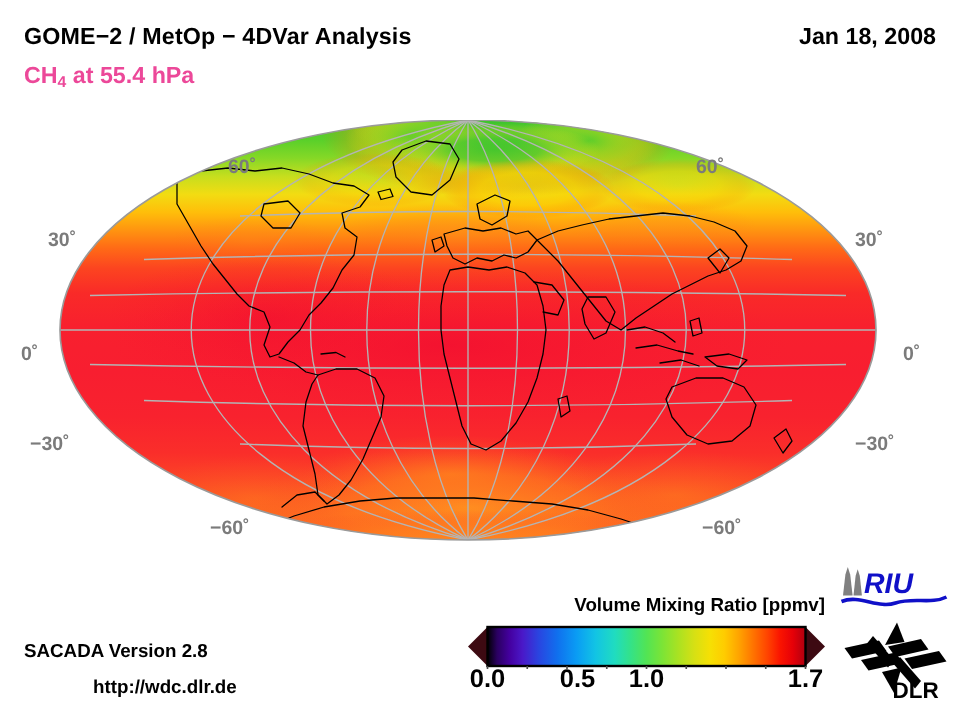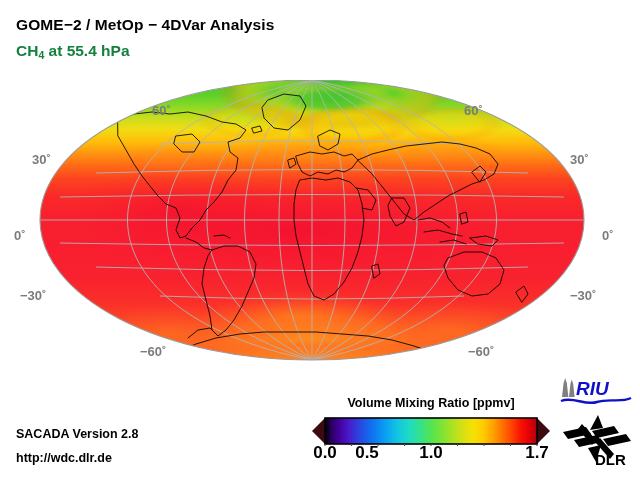--- a/index.html
+++ b/index.html
@@ -11,21 +11,21 @@
   #page{position:absolute;left:0;top:0;width:640px;height:348px;}
 
   
   .hdr-title{
     position:absolute;left:16px;top:16px;
     font-size:15.5px;font-weight:bold;color:#000;
     letter-spacing:0.1px;white-space:nowrap;
   }
   .hdr-sub{
     position:absolute;left:16px;top:42px;
-    font-size:15.5px;font-weight:bold;color:#15803d;
+    font-size:15.5px;font-weight:bold;color:#ec4899;
     white-space:nowrap;
   }
   .hdr-sub sub{font-size:10.5px;vertical-align:baseline;position:relative;top:3px;}
   .hdr-date{
     position:absolute;right:16px;top:16px;
     font-size:15.5px;font-weight:bold;color:#000;
     white-space:nowrap;
   }
 
   
@@ -38,45 +38,46 @@
   }
 
   
   .foot-line{
     position:absolute;left:16px;
     font-size:12.5px;font-weight:bold;color:#000;
     white-space:nowrap;
   }
   .foot-1{top:403px;}
   .foot-2{top:427px;}
-  .foot-3{top:451px;}
+  .foot-3{top:451px;margin-left:46px;}
 
   
   #cbar-block{position:absolute;left:312px;top:396px;width:240px;height:78px;}
   .cbar-title{
-    position:absolute;left:0;top:0;width:238px;text-align:center;
+    position:absolute;left:0;top:0;width:238px;text-align:right;
     font-size:12.5px;font-weight:bold;color:#000;white-space:nowrap;
   }
   #cbar-svg{position:absolute;left:0;top:20px;}
   .cbar-tick-label{
     position:absolute;top:47px;font-size:17px;font-weight:bold;color:#000;
     text-align:center;width:34px;
   }
 
   
   #riu-logo{position:absolute;left:559px;top:375px;width:74px;height:32px;}
   #dlr-logo{position:absolute;left:562px;top:414px;width:72px;height:54px;}
 </style>
 </head>
 <body>
 
 <div id="page">
 
   <div class="hdr-title">GOME−2 / MetOp − 4DVar Analysis</div>
   <div class="hdr-sub"><span>CH</span><sub>4</sub><span> at 55.4 hPa</span></div>
+  <div class="hdr-date">Jan 18, 2008</div>
 
   <div id="map-area">
     <svg id="map-svg" width="640" height="300" viewBox="0 0 640 300">
       <defs>
 
         <clipPath id="globeClip">
           <ellipse cx="312" cy="140" rx="272" ry="140"></ellipse>
         </clipPath>
 
         <linearGradient id="latBand" x1="0" y1="0" x2="0" y2="1">
@@ -318,21 +319,21 @@
         <line x1="92.5" y1="28" x2="92.5" y2="30"></line>
         <line x1="119" y1="28" x2="119" y2="30"></line>
         <line x1="145.5" y1="28" x2="145.5" y2="30"></line>
         <line x1="172" y1="28" x2="172" y2="30"></line>
         <line x1="198.5" y1="28" x2="198.5" y2="30"></line>
         <line x1="225" y1="28" x2="225" y2="30"></line>
       </g>
     </svg>
 
     <div class="cbar-tick-label" style="left:-4px;">0.0</div>
-    <div class="cbar-tick-label" style="left:38px;">0.5</div>
+    <div class="cbar-tick-label" style="left:56px;">0.5</div>
     <div class="cbar-tick-label" style="left:102px;">1.0</div>
     <div class="cbar-tick-label" style="left:155px;margin-top:47px;">1.5</div>
     <div class="cbar-tick-label" style="left:208px;">1.7</div>
   </div>
 
   <svg id="riu-logo" viewBox="0 0 74 32">
 
     <g fill="#808080">
       <path d="M 3 22 L 4.6 8 L 6.2 3 L 7.8 8 L 9.4 22 Z"></path>
       <path d="M 10 22 L 11.4 9 L 12.8 4.5 L 14.2 9 L 15.6 22 Z"></path>

